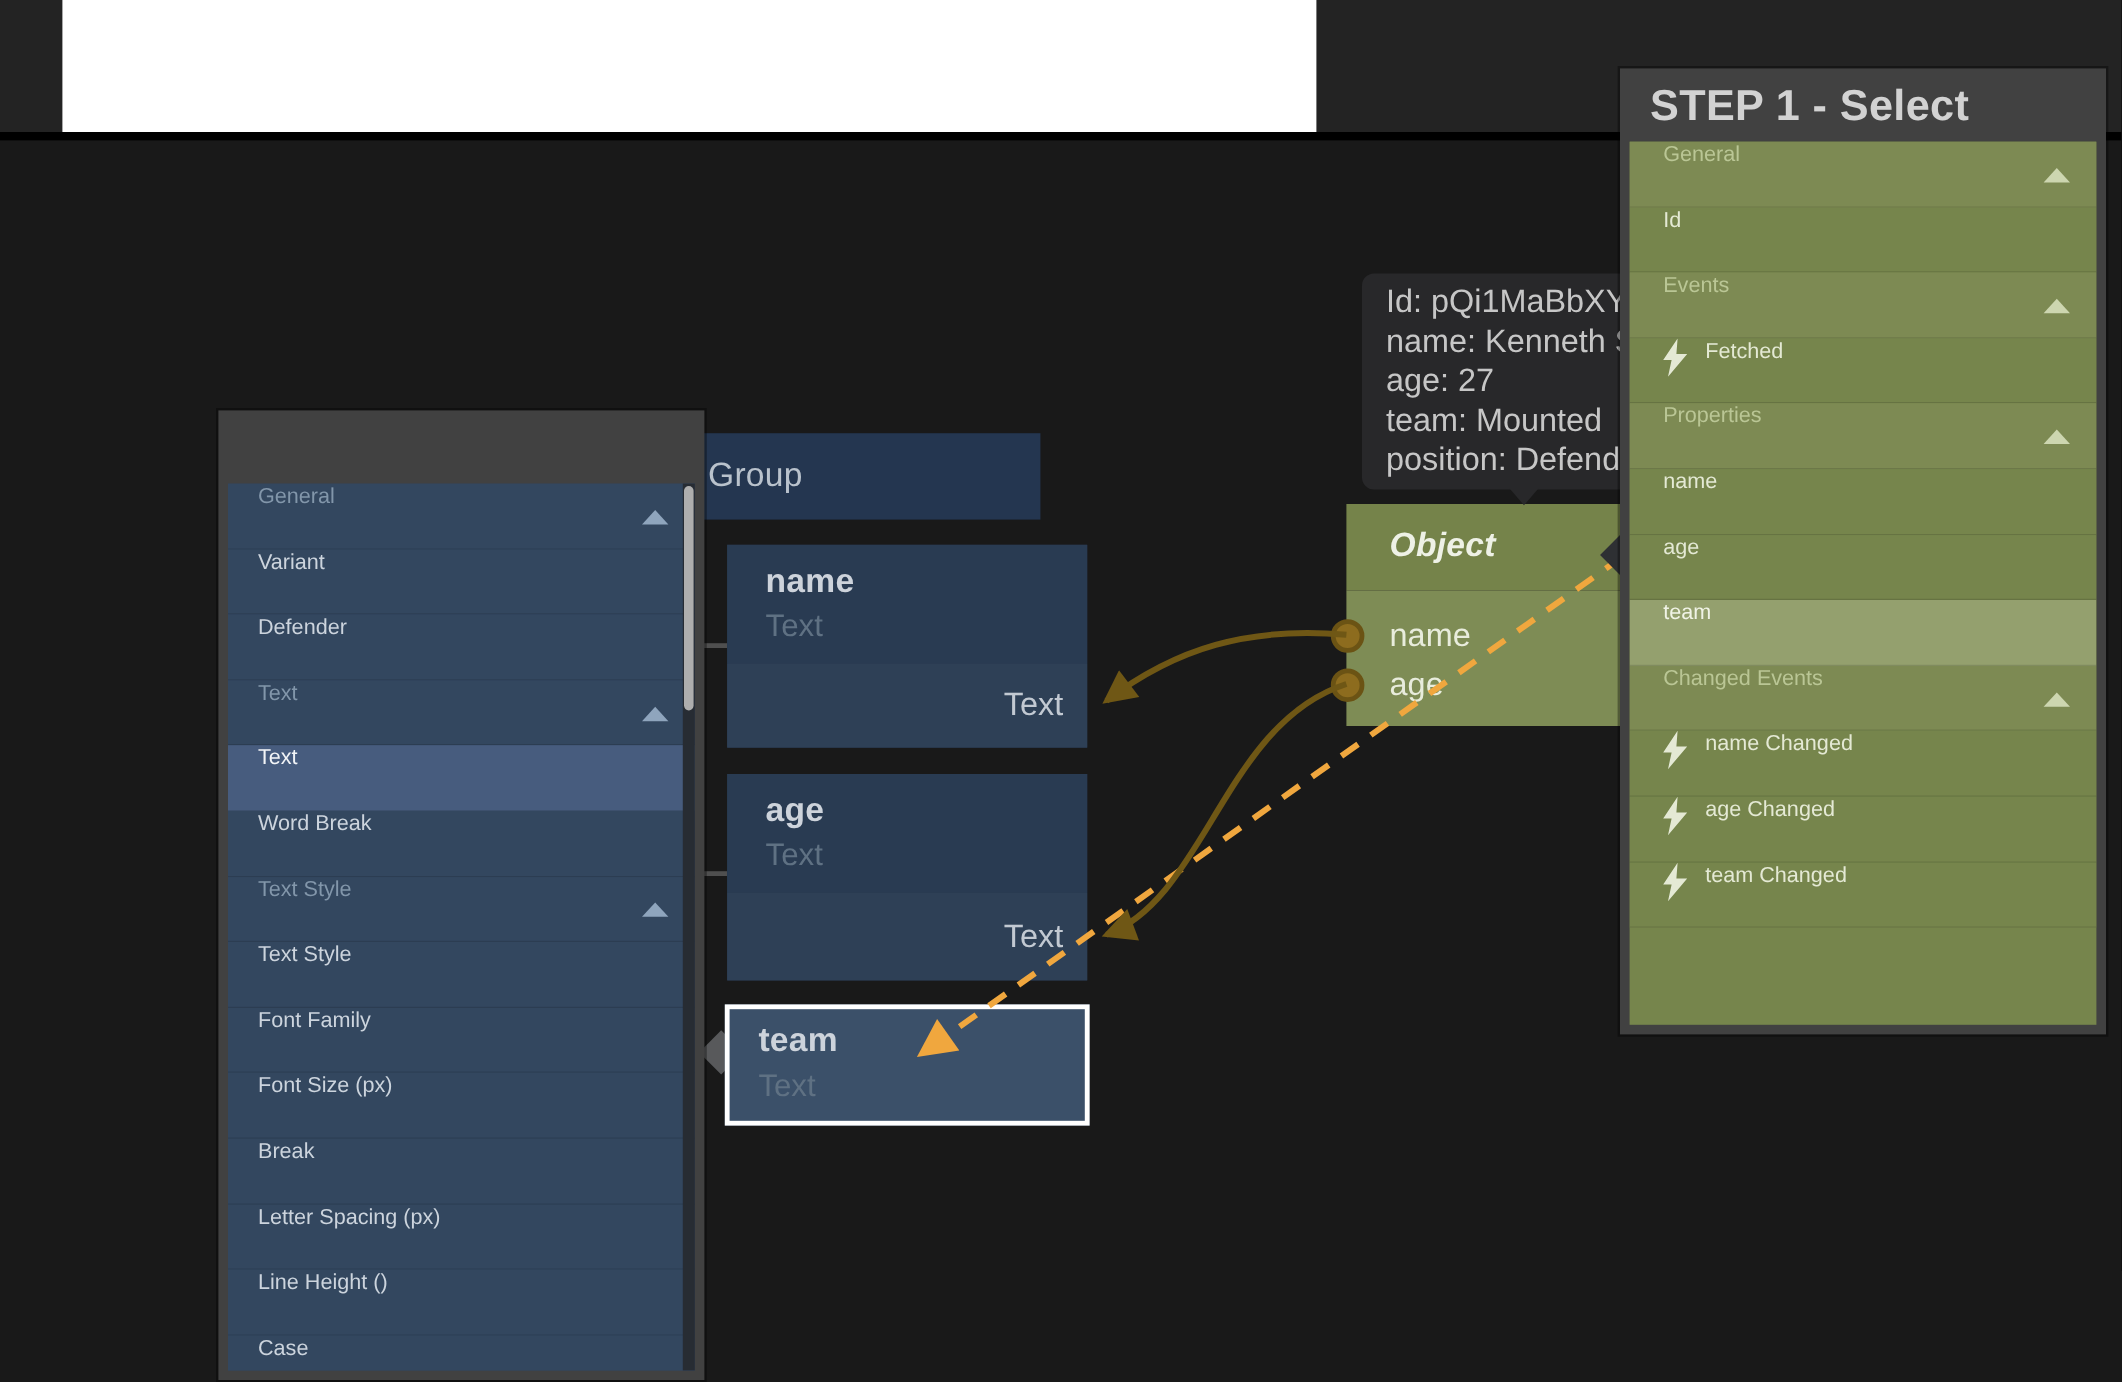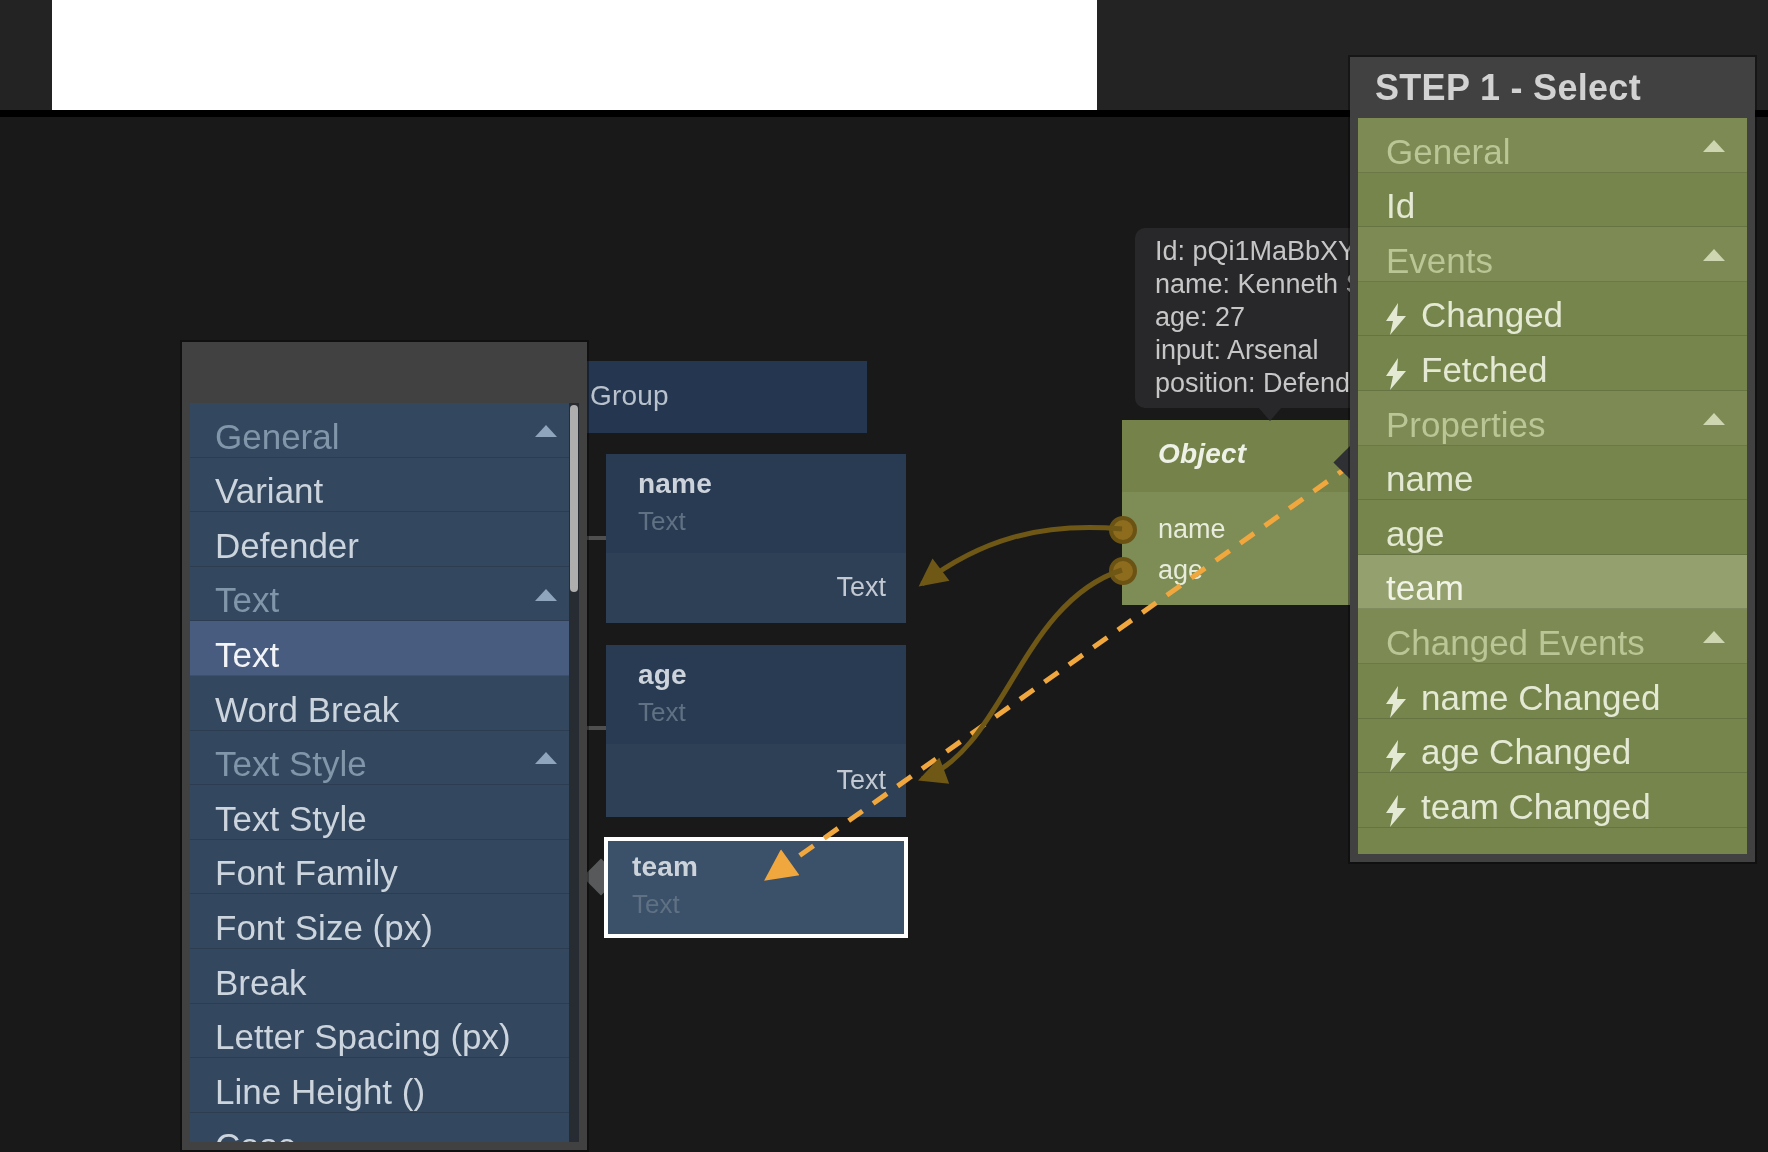--- a/index.html
+++ b/index.html
@@ -52,21 +52,21 @@
   .tooltip .tline{font-size:27px;line-height:33px;color:var(--tooltip-text,#c6c6c6);white-space:nowrap;}
   .tooltip-pointer{position:absolute;left:1258px;top:407px;width:0;height:0;z-index:9;
            border-left:12px solid transparent;border-right:12px solid transparent;
            border-top:14px solid var(--tooltip-bg,#28282a);}
   
   .panel{position:absolute;background:var(--panel-frame,#414141);z-index:20;box-shadow:0 0 0 2px rgba(0,0,0,.35);}
   .panel .ptitle{position:absolute;left:25px;top:0;height:61px;line-height:61px;
                  font-size:36px;font-weight:700;color:#d2d2d2;letter-spacing:.3px;}
   .plist{position:absolute;left:8px;right:8px;top:61px;bottom:8px;overflow:hidden;}
   .prow{position:relative;height:53.6px;border-bottom:1px solid rgba(0,0,0,.13);
-        font-size:35px;display:flex;align-items:flex-end;}
+        font-size:18px;display:flex;align-items:flex-start;}
   .prow .arrow{position:absolute;right:22px;top:50%;margin-top:-5px;width:0;height:0;
         border-left:11px solid transparent;border-right:11px solid transparent;}
   .bolt{flex:0 0 auto;margin:0 14px 0 27px;}
   
   .step1{left:1350px;top:57px;width:405px;height:805px;}
   .g-list{background:var(--green-item,#76854c);}
   .g-item{background:var(--green-item,#76854c);color:var(--green-text,#e4e9d4);padding-left:28px;}
   .g-event{background:var(--green-item,#76854c);color:var(--green-text,#e4e9d4);padding-left:0;}
   .g-section{background:var(--green-section,#7d8a53);color:var(--green-muted,#bac695);padding-left:28px;}
   .g-section .arrow{border-bottom:12px solid #cdd6b0;}
@@ -150,44 +150,38 @@
     <path class="wire" d="M1122,529 C1040,522 980,540 922,584" marker-end="url(#arrow-brown)"></path>
     <path class="wire" d="M1122,570 C1020,603 1005,748 922,779" marker-end="url(#arrow-brown)"></path>
   </svg>
 
   <div class="diamond diamond-object"></div>
 
   <div class="tooltip" id="tooltip-box">
       <div class="tline">Id: pQi1MaBbXY</div>
       <div class="tline">name: Kenneth Sans</div>
       <div class="tline">age: 27</div>
-      <div class="tline">input: Arsenal</div>
+      <div class="tline">team: Mounted</div>
       <div class="tline">position: Defender</div>
     </div>
   <div class="tooltip-pointer"></div>
 
   <div class="panel step1">
     <div class="ptitle">STEP 1 - Select output</div>
     <div class="plist g-list" id="step1-list">
         <div class="prow g-section">
           <span>General</span>
           <span class="arrow"></span>
         </div>
         <div class="prow g-item">
           <span>Id</span>
         </div>
         <div class="prow g-section">
           <span>Events</span>
           <span class="arrow"></span>
-        </div>
-        <div class="prow g-event">
-          <svg class="bolt" width="22" height="32" viewBox="0 0 11 16">
-     <path d="M6.5 0 L0.5 9 L4 9 L2.5 16 L10.5 6.5 L6 6.5 Z" fill="#e4e9d4"></path>
-          </svg>
-          <span>Changed</span>
         </div>
         <div class="prow g-event">
           <svg class="bolt" width="22" height="32" viewBox="0 0 11 16">
      <path d="M6.5 0 L0.5 9 L4 9 L2.5 16 L10.5 6.5 L6 6.5 Z" fill="#e4e9d4"></path>
           </svg>
           <span>Fetched</span>
         </div>
         <div class="prow g-section">
           <span>Properties</span>
           <span class="arrow"></span>

